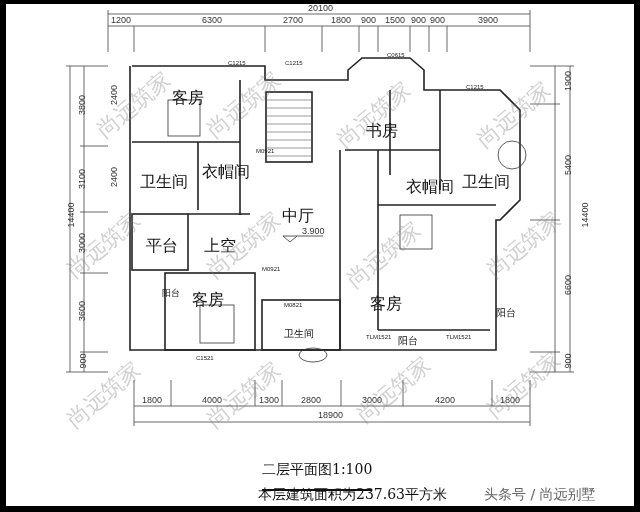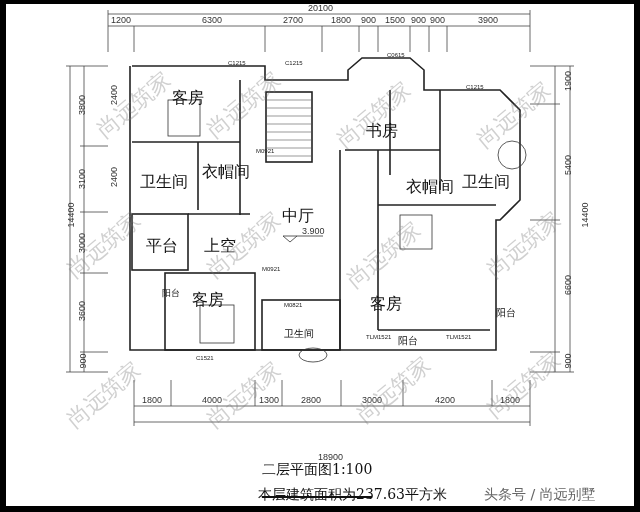--- a/index.html
+++ b/index.html
@@ -2,21 +2,21 @@
 <html><head>
 <meta charset="utf-8">
 <style>
   html,body{margin:0;padding:0;}
   body{width:640px;height:512px;background:#000;position:relative;overflow:hidden;font-family:"DejaVu Sans",sans-serif;}
   .sheet{position:absolute;left:6px;top:4px;width:628px;height:502px;background:#fff;}
   .dim{position:absolute;font-size:9px;color:#333;font-family:"Liberation Sans",sans-serif;}
   .vdim{position:absolute;font-size:9px;color:#333;transform:rotate(-90deg);transform-origin:center;font-family:"Liberation Sans",sans-serif;white-space:nowrap;}
   .room{position:absolute;font-size:16px;color:#111;font-family:"DejaVu Serif",serif;}
   .small{position:absolute;font-size:6px;color:#222;font-family:"Liberation Sans",sans-serif;}
-  .title{position:absolute;left:262px;top:461px;font-size:14px;font-family:"DejaVu Serif",serif;color:#111;border-bottom:2px solid #111;padding-bottom:17px;}
+  .title{position:absolute;left:262px;top:461px;font-size:14px;font-family:"DejaVu Serif",serif;color:#111;border-bottom:2px solid #111;padding-bottom:10px;}
   .area{position:absolute;left:258px;top:486px;font-size:14px;font-family:"DejaVu Serif",serif;color:#111;}
   .wm{position:absolute;font-size:22px;color:rgba(120,120,120,0.35);transform:rotate(-40deg);font-family:"DejaVu Sans",sans-serif;white-space:nowrap;}
   .credit{position:absolute;left:484px;top:486px;font-size:14px;color:#666;font-family:"DejaVu Sans",sans-serif;}
   svg{position:absolute;left:0;top:0;}
 </style>
 </head>
 <body>
 
 <div class="sheet"></div>
 
@@ -127,21 +127,21 @@
 <div class="dim" style="left:430px;top:15px;">900</div>
 <div class="dim" style="left:478px;top:15px;">3900</div>
 
 <div class="dim" style="left:142px;top:395px;">1800</div>
 <div class="dim" style="left:202px;top:395px;">4000</div>
 <div class="dim" style="left:259px;top:395px;">1300</div>
 <div class="dim" style="left:301px;top:395px;">2800</div>
 <div class="dim" style="left:362px;top:395px;">3000</div>
 <div class="dim" style="left:435px;top:395px;text-align:right;">4200</div>
 <div class="dim" style="left:500px;top:395px;">1800</div>
-<div class="dim" style="left:318px;top:410px;margin-top:42px;">18900</div>
+<div class="dim" style="left:318px;top:410px;">18900</div>
 
 <div class="vdim" style="left:58px;top:210px;">14400</div>
 <div class="vdim" style="left:72px;top:100px;">3800</div>
 <div class="vdim" style="left:72px;top:174px;">3100</div>
 <div class="vdim" style="left:72px;top:238px;">3000</div>
 <div class="vdim" style="left:72px;top:306px;">3600</div>
 <div class="vdim" style="left:75px;top:356px;">900</div>
 <div class="vdim" style="left:104px;top:90px;">2400</div>
 <div class="vdim" style="left:104px;top:172px;">2400</div>
 

